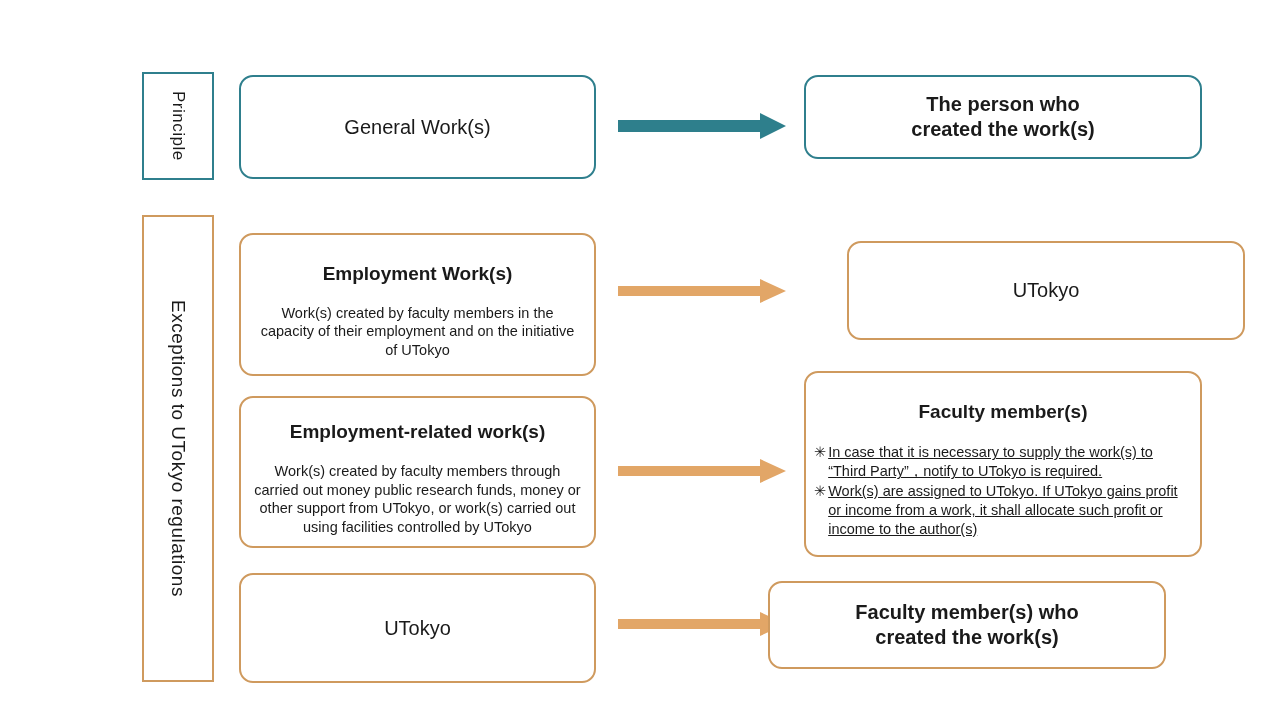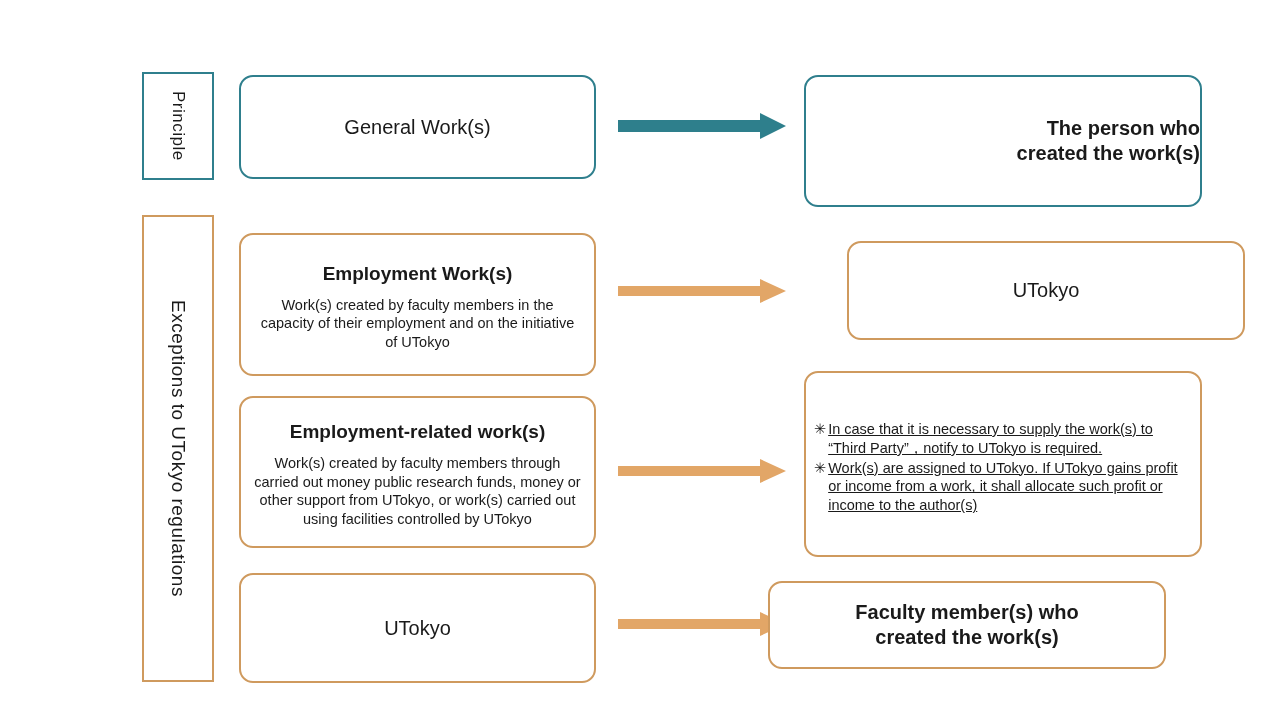--- a/index.html
+++ b/index.html
@@ -64,31 +64,31 @@
   #exceptions-box { left: 142px; top: 215px; width: 72px; height: 467px; }
   #exceptions-box span { font-size: 19px; }
 
   
   #general-work-box { left: 239px; top: 75px; width: 357px; height: 104px; }
   #employment-work-box { left: 239px; top: 233px; width: 357px; height: 143px; }
   #employment-related-box { left: 239px; top: 396px; width: 357px; height: 152px; }
   #others-box { left: 239px; top: 573px; width: 357px; height: 110px; }
 
   
-  #person-created-box { left: 804px; top: 75px; width: 398px; height: 132px; align-items: flex-end; }
+  #person-created-box { left: 804px; top: 75px; width: 398px; height: 84px; }
   #utokyo-box { left: 804px; top: 241px; width: 398px; height: 99px; margin-left: 43px; }
   #faculty-notes-box { left: 804px; top: 371px; width: 398px; height: 186px; }
   #faculty-created-box { left: 768px; top: 581px; width: 398px; height: 88px; }
 
   
   .box-title {
     font-size: 19px;
     font-weight: bold;
     line-height: 1.22;
-    margin: 4px;
+    margin: 12px;
   }
   .box-body {
     font-size: 14.5px;
     line-height: 1.28;
     margin: 7px 0 0 0;
     padding: 0 12px;
   }
   .box-heading-lg {
     font-size: 20px;
     font-weight: bold;
@@ -185,20 +185,21 @@
     <p class="box-body">Work(s) created by faculty members through carried out money public research funds, money or other support from UTokyo, or work(s) carried out using facilities controlled by UTokyo</p>
   </div>
 
   <div class="arrow" id="arrow-3">
     <svg viewBox="0 0 168 28" preserveAspectRatio="none" aria-hidden="true">
       <polygon points="0,9 142,9 142,2 168,14 142,26 142,19 0,19" fill="#e2a667"></polygon>
     </svg>
   </div>
 
   <div class="box rounded orange-border" id="faculty-notes-box">
+    <p class="box-title">Faculty member(s)</p>
     <div class="notes">
       <div class="note-item">
         <span class="note-star">✳</span>
         <span class="note-text">In case that it is necessary to supply the work(s) to “Third Party”，notify to UTokyo is required.</span>
       </div>
       <div class="note-item">
         <span class="note-star">✳</span>
         <span class="note-text">Work(s) are assigned to UTokyo. If UTokyo gains profit or income from a work, it shall allocate such profit or income to the author(s)</span>
       </div>
     </div>

